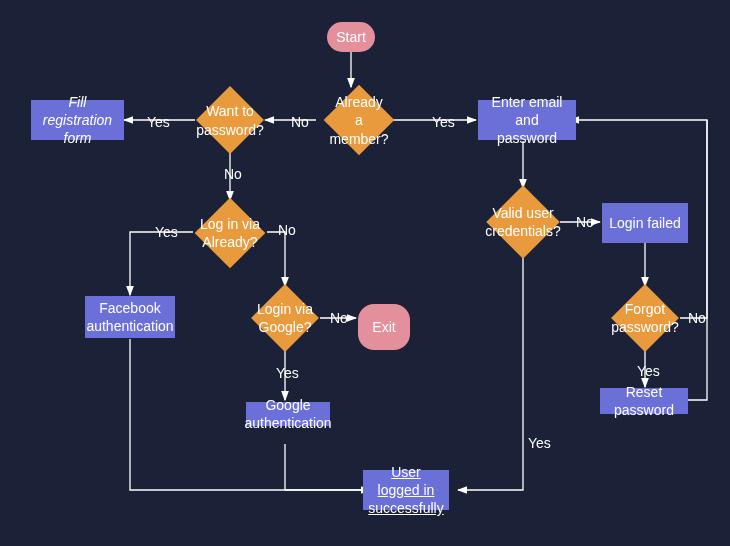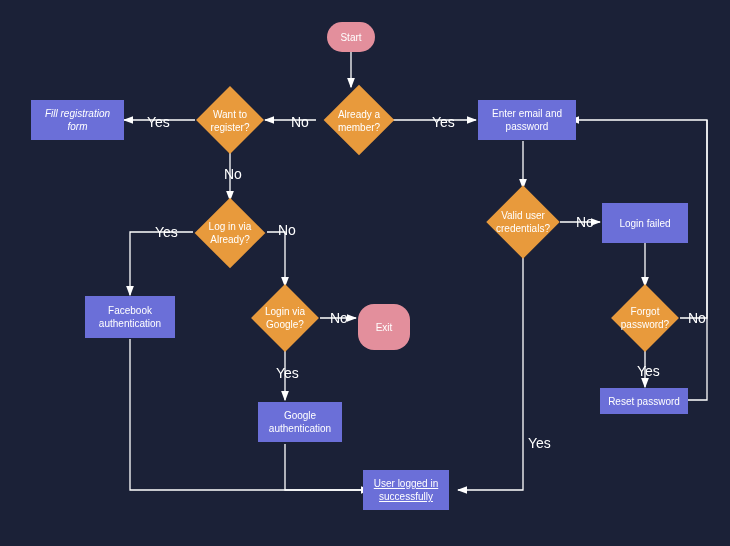--- a/index.html
+++ b/index.html
@@ -12,21 +12,21 @@
       position: relative;
       overflow: hidden;
     }
     .node {
       position: absolute;
       display: flex;
       align-items: center;
       justify-content: center;
       text-align: center;
       color: #fff;
-      font-size: 10px;
+      font-size: 14px;
       line-height: 1.3;
       box-sizing: border-box;
     }
     .terminal {
       background: #e38f9c;
       border-radius: 16px;
       color: #fff;
     }
     .decision {
       background: transparent;
@@ -115,21 +115,21 @@
   <span>Start</span>
 </div>
 
 <div class="node decision" style="left:326px;top:88px;width:66px;height:65px;">
   <div class="decision-diamond" style="width:50px;height:50px;top:7px;left:8px;"></div>
   <span class="decision-text">Already a member?</span>
 </div>
 
 <div class="node decision" style="left:197px;top:88px;width:66px;height:65px;">
   <div class="decision-diamond" style="width:48px;height:48px;top:8px;left:9px;"></div>
-  <span class="decision-text">Want to register?</span>
+  <span class="decision-text">Want to password?</span>
 </div>
 
 <div class="node process" style="left:31px;top:100px;width:93px;height:40px;font-style:italic;">
   <span>Fill registration form</span>
 </div>
 
 <div class="node process" style="left:478px;top:100px;width:98px;height:40px;">
   <span>Enter email and password</span>
 </div>
 
@@ -158,21 +158,21 @@
 
 <div class="node decision" style="left:252px;top:286px;width:66px;height:64px;">
   <div class="decision-diamond" style="width:48px;height:48px;top:8px;left:9px;"></div>
   <span class="decision-text">Login via Google?</span>
 </div>
 
 <div class="node process" style="left:85px;top:296px;width:90px;height:42px;">
   <span>Facebook authentication</span>
 </div>
 
-<div class="node process" style="left:258px;top:402px;width:84px;height:40px;">
+<div class="node process" style="left:246px;top:402px;width:84px;height:24px;">
   <span>Google authentication</span>
 </div>
 
 <div class="node terminal" style="left:358px;top:304px;width:52px;height:46px;">
   <span>Exit</span>
 </div>
 
 <div class="node process" style="left:363px;top:470px;width:86px;height:40px;text-decoration:underline;">
   <span>User logged in successfully</span>
 </div>

